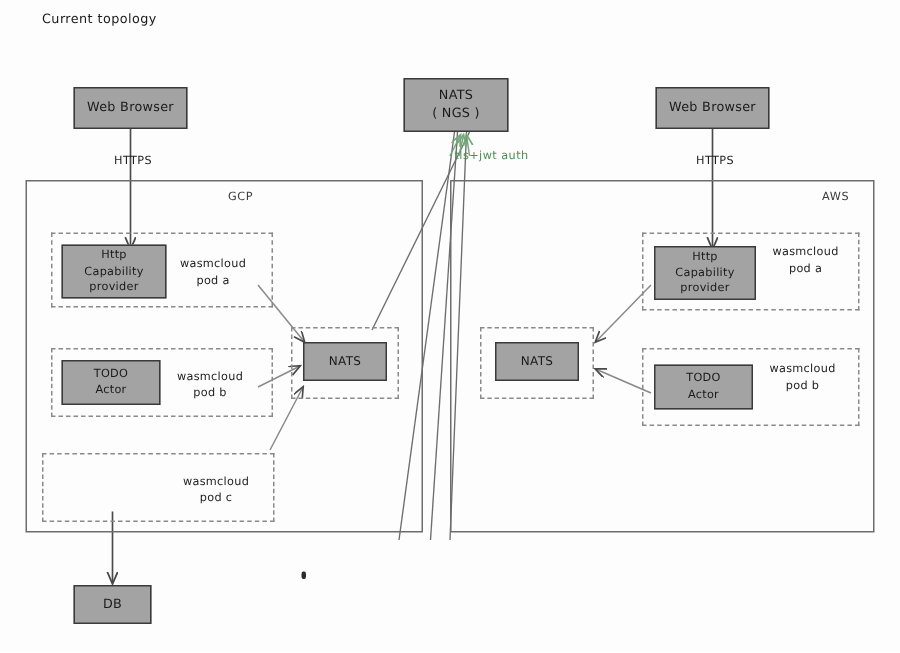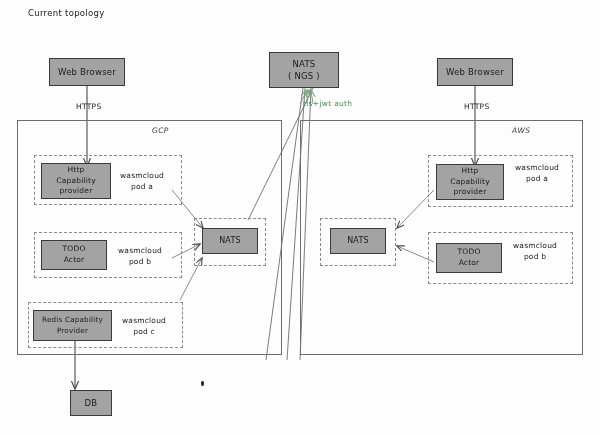--- a/index.html
+++ b/index.html
@@ -44,21 +44,20 @@
     position: absolute;
     box-sizing: border-box;
     border: 1.1px solid #6d6d6d;
     background: transparent;
   }
   .region-label {
     position: absolute;
     font-size: 7.5px;
     color: #3c3c3c;
     letter-spacing: 0.4px;
-    font-style: italic;
   }
   .pod {
     position: absolute;
     box-sizing: border-box;
     border: 1.2px dashed #8a8a8a;
     background: transparent;
   }
   .pod-label {
     position: absolute;
     font-size: 7.5px;
@@ -129,21 +128,21 @@
 
     <path d="M75,341 L75,389" stroke="#4a4a4a" stroke-width="1.1" fill="none" marker-end="url(#ah)"></path>
   </svg>
 
   <div class="title" style="left:28px; top:8px;">Current topology</div>
 
   <div class="region" style="left:17px; top:120px; width:265px; height:235px;"></div>
   <div class="region-label" style="left:152px; top:126px;">GCP</div>
 
   <div class="region" style="left:300px; top:120px; width:283px; height:235px;"></div>
-  <div class="region-label" style="left:512px; top:126px;">AWS</div>
+  <div class="region-label" style="left:548px; top:126px;">AWS</div>
 
   <div class="node" style="left:49px; top:58px; width:76px; height:28px;">
     <span class="nline">Web Browser</span>
   </div>
 
   <div class="node" style="left:269px; top:52px; width:70px; height:36px;">
     <span class="nline">NATS</span>
     <span class="nline">( NGS )</span>
   </div>
 
@@ -164,24 +163,20 @@
   <div class="pod-label" style="left:120px; top:170px;">wasmcloud<br>pod a</div>
 
   <div class="pod" style="left:34px; top:232px; width:148px; height:46px;"></div>
   <div class="node" style="left:41px; top:240px; width:66px; height:30px; font-size:7.5px;">
     <span class="nline">TODO</span>
     <span class="nline">Actor</span>
   </div>
   <div class="pod-label" style="left:118px; top:245px;">wasmcloud<br>pod b</div>
 
   <div class="pod" style="left:28px; top:302px; width:155px; height:46px;"></div>
-  <div class="node" style="left:33px; top:310px; width:79px; height:31px; font-size:7.2px;">
-    <span class="nline">Redis Capability</span>
-    <span class="nline">Provider</span>
-  </div>
   <div class="pod-label" style="left:122px; top:315px;">wasmcloud<br>pod c</div>
 
   <div class="pod" style="left:194px; top:218px; width:72px; height:48px;"></div>
   <div class="node" style="left:202px; top:228px; width:56px; height:26px; font-size:8px;">
     <span class="nline">NATS</span>
   </div>
 
   <div class="pod" style="left:428px; top:155px; width:145px; height:52px;"></div>
   <div class="node" style="left:436px; top:164px; width:68px; height:36px; font-size:7.5px;">
     <span class="nline">Http</span>
@@ -195,19 +190,19 @@
     <span class="nline">TODO</span>
     <span class="nline">Actor</span>
   </div>
   <div class="pod-label" style="left:513px; top:240px;">wasmcloud<br>pod b</div>
 
   <div class="pod" style="left:320px; top:218px; width:76px; height:48px;"></div>
   <div class="node" style="left:330px; top:228px; width:56px; height:26px; font-size:8px;">
     <span class="nline">NATS</span>
   </div>
 
-  <div class="node" style="left:70px; top:390px; width:42px; height:26px;">
+  <div class="node" style="left:49px; top:390px; width:52px; height:26px;">
     <span class="nline">DB</span>
   </div>
 
   <div class="speck" style="left:201px; top:381px;"></div>
 
 </div>
 
 </body></html>

